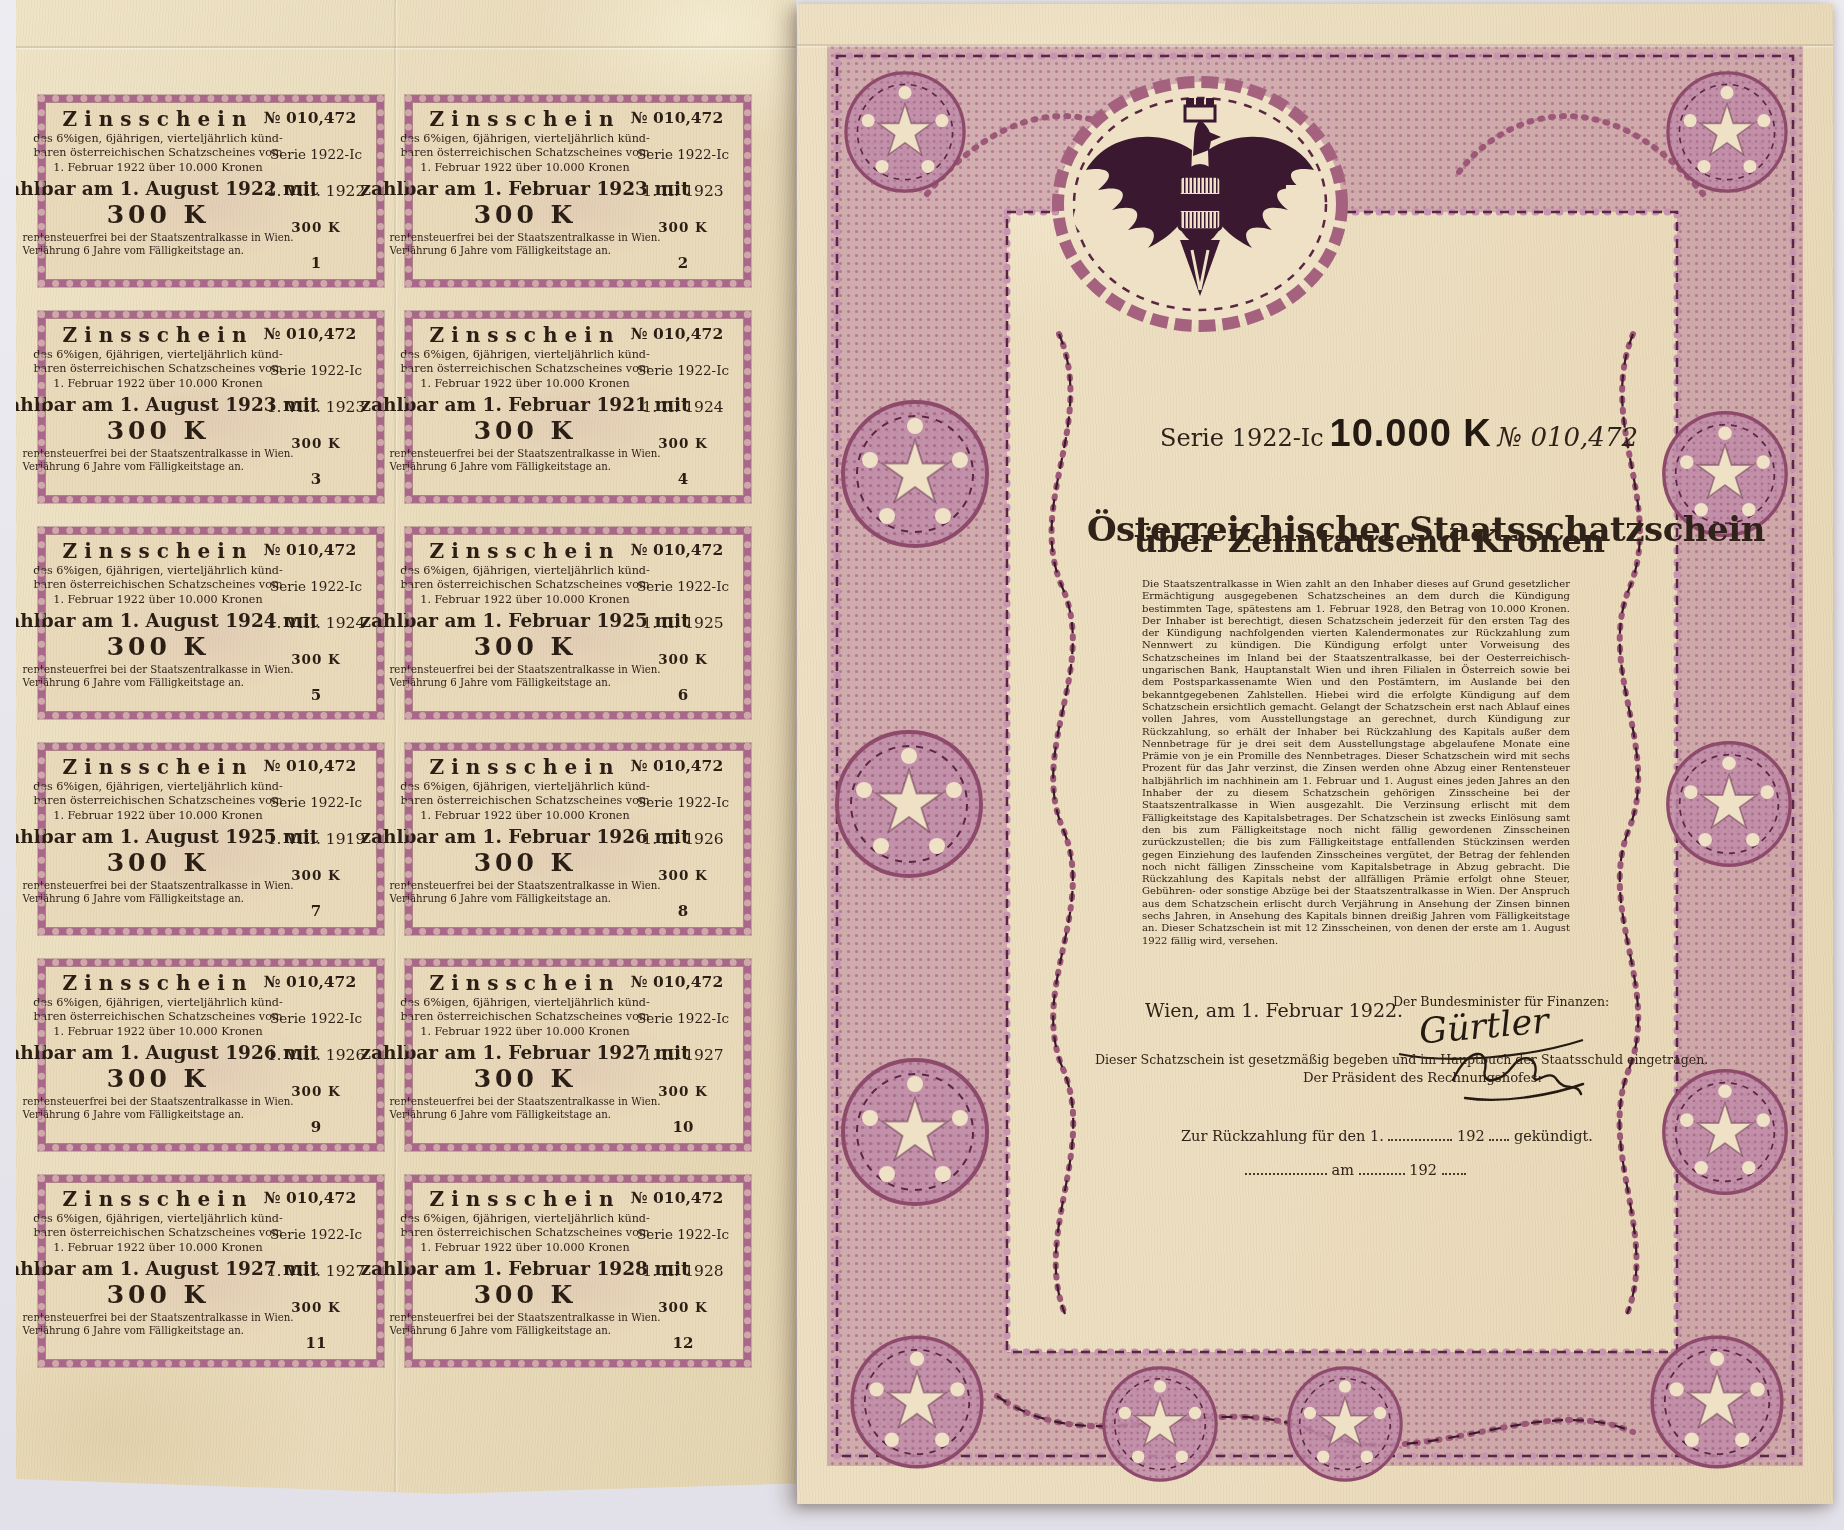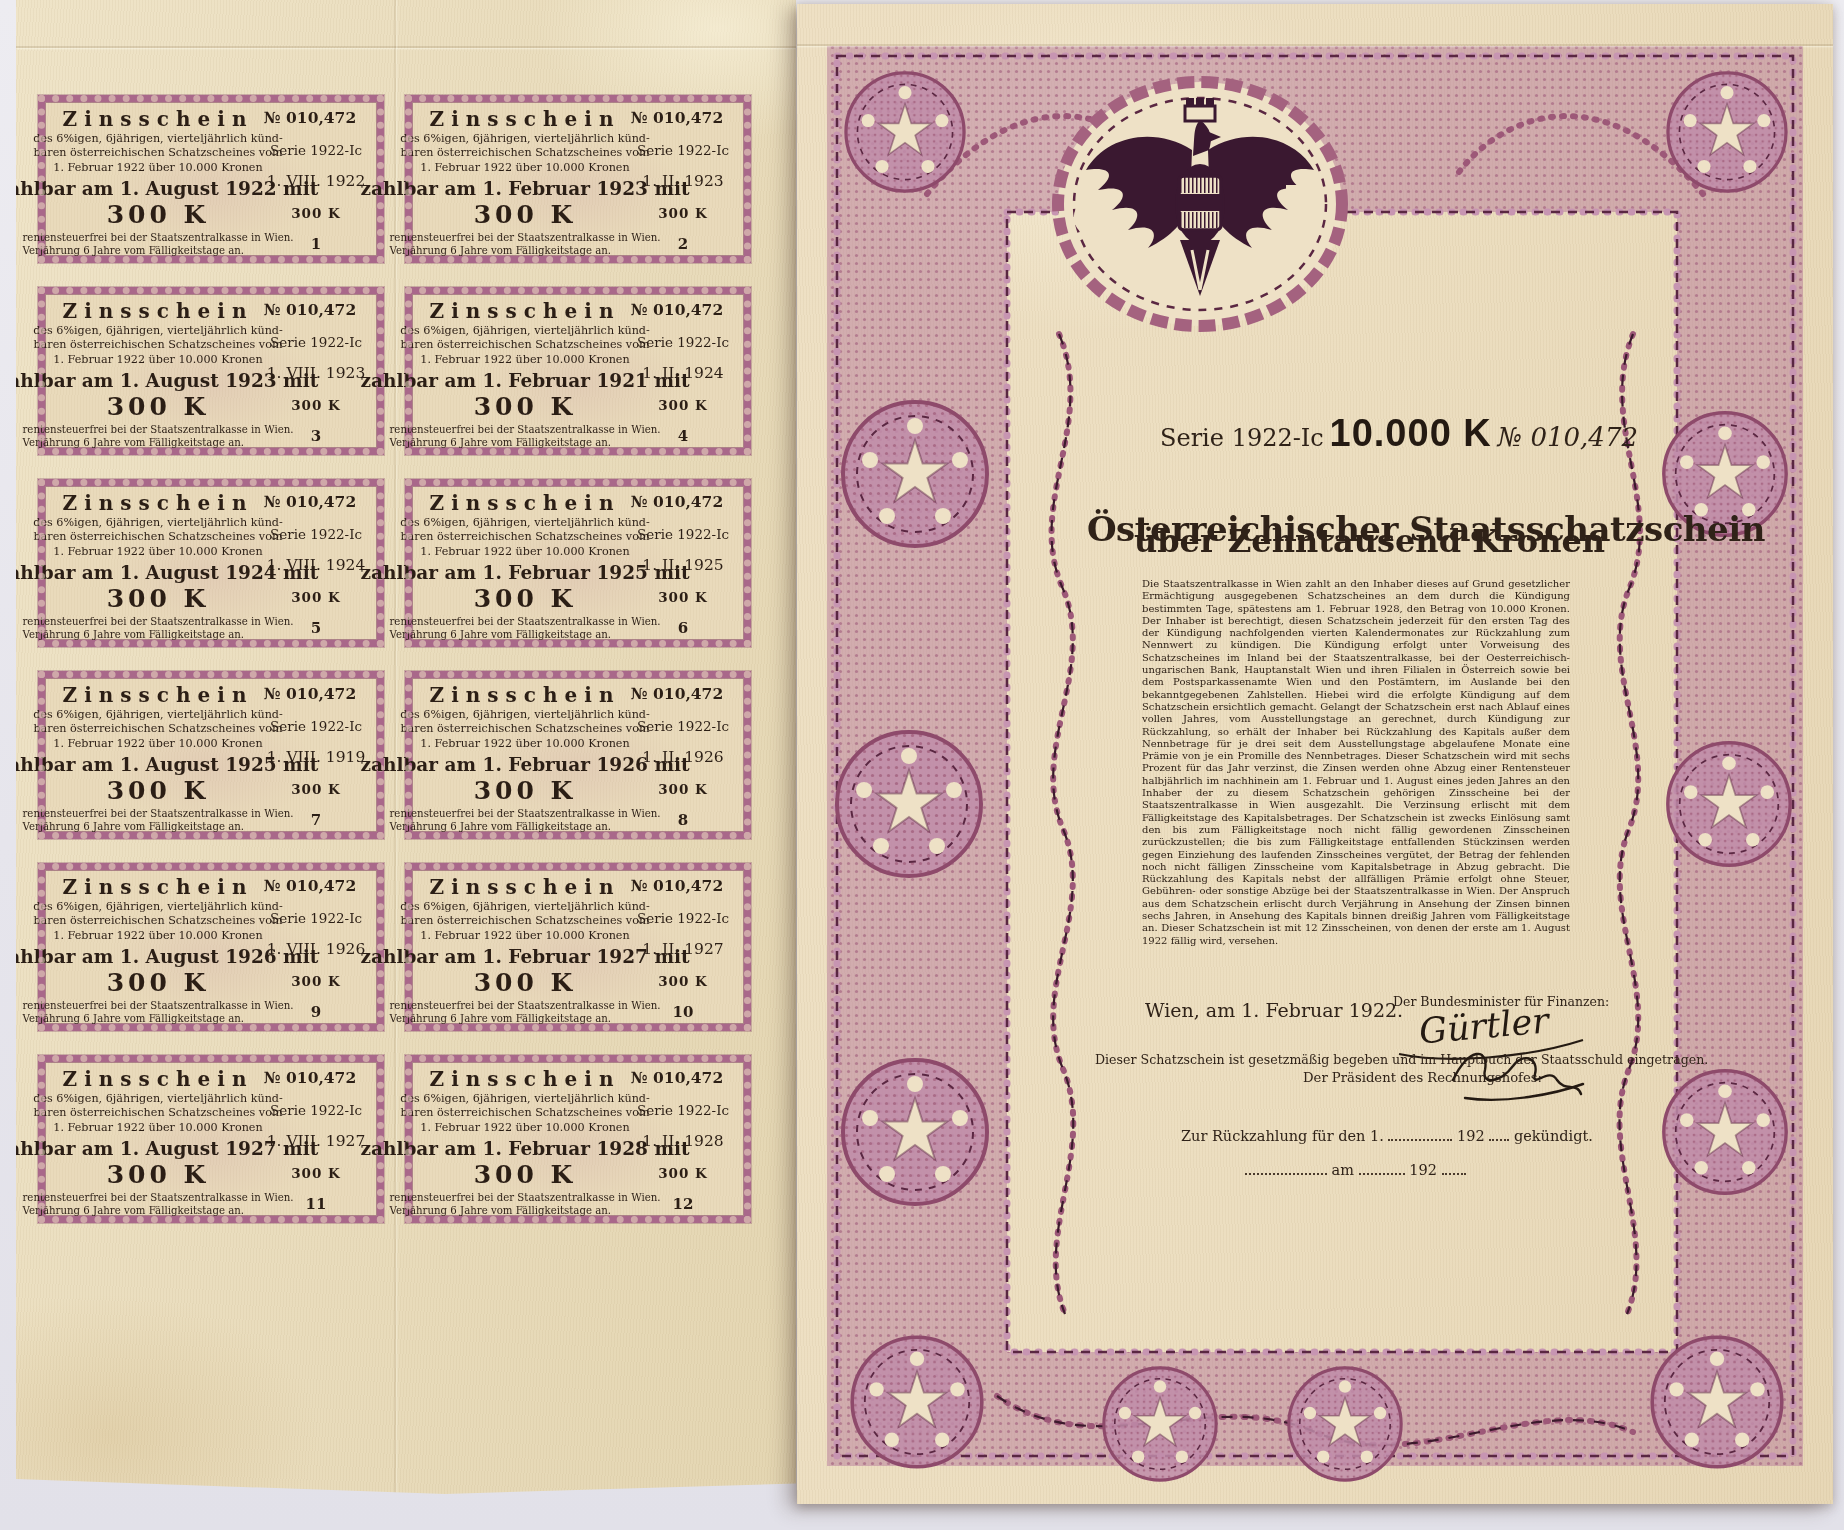--- a/index.html
+++ b/index.html
@@ -19,21 +19,21 @@
     box-shadow:0 3px 10px rgba(60,45,30,.3);
     clip-path:polygon(0 0,100% 0,100% 99.3%,55% 100%,0 99%);
   }
   .crease-h{position:absolute;left:0;right:0;height:2px;background:rgba(115,88,48,.16);box-shadow:0 1px 2px rgba(255,255,245,.55);}
   .crease-v{position:absolute;top:0;bottom:0;width:2px;background:rgba(115,88,48,.10);box-shadow:1px 0 2px rgba(255,255,245,.45);}
   .coupon-grid{
     position:absolute;left:22px;top:95px;
     display:grid;grid-template-columns:346px 346px;column-gap:21px;row-gap:24px;
   }
   .coupon{
-    position:relative;width:346px;height:168px;box-sizing:border-box;
+    position:relative;width:346px;height:192px;box-sizing:border-box;
     background:
       radial-gradient(ellipse 150px 80px at 50% 58%, rgba(176,110,142,.12), transparent 70%),
       repeating-linear-gradient(92deg, rgba(120,90,40,.04) 0 1px, transparent 1px 3px),
       #e9dabb;
     border:7px solid #a9688a;
     box-shadow:inset 0 0 0 1px rgba(124,61,95,.55), 0 0 0 1px rgba(124,61,95,.30);
     padding:5px 8px 4px 10px;
     display:grid;grid-template-columns:1fr 106px;column-gap:2px;
     color:#2b1e15;
   }

